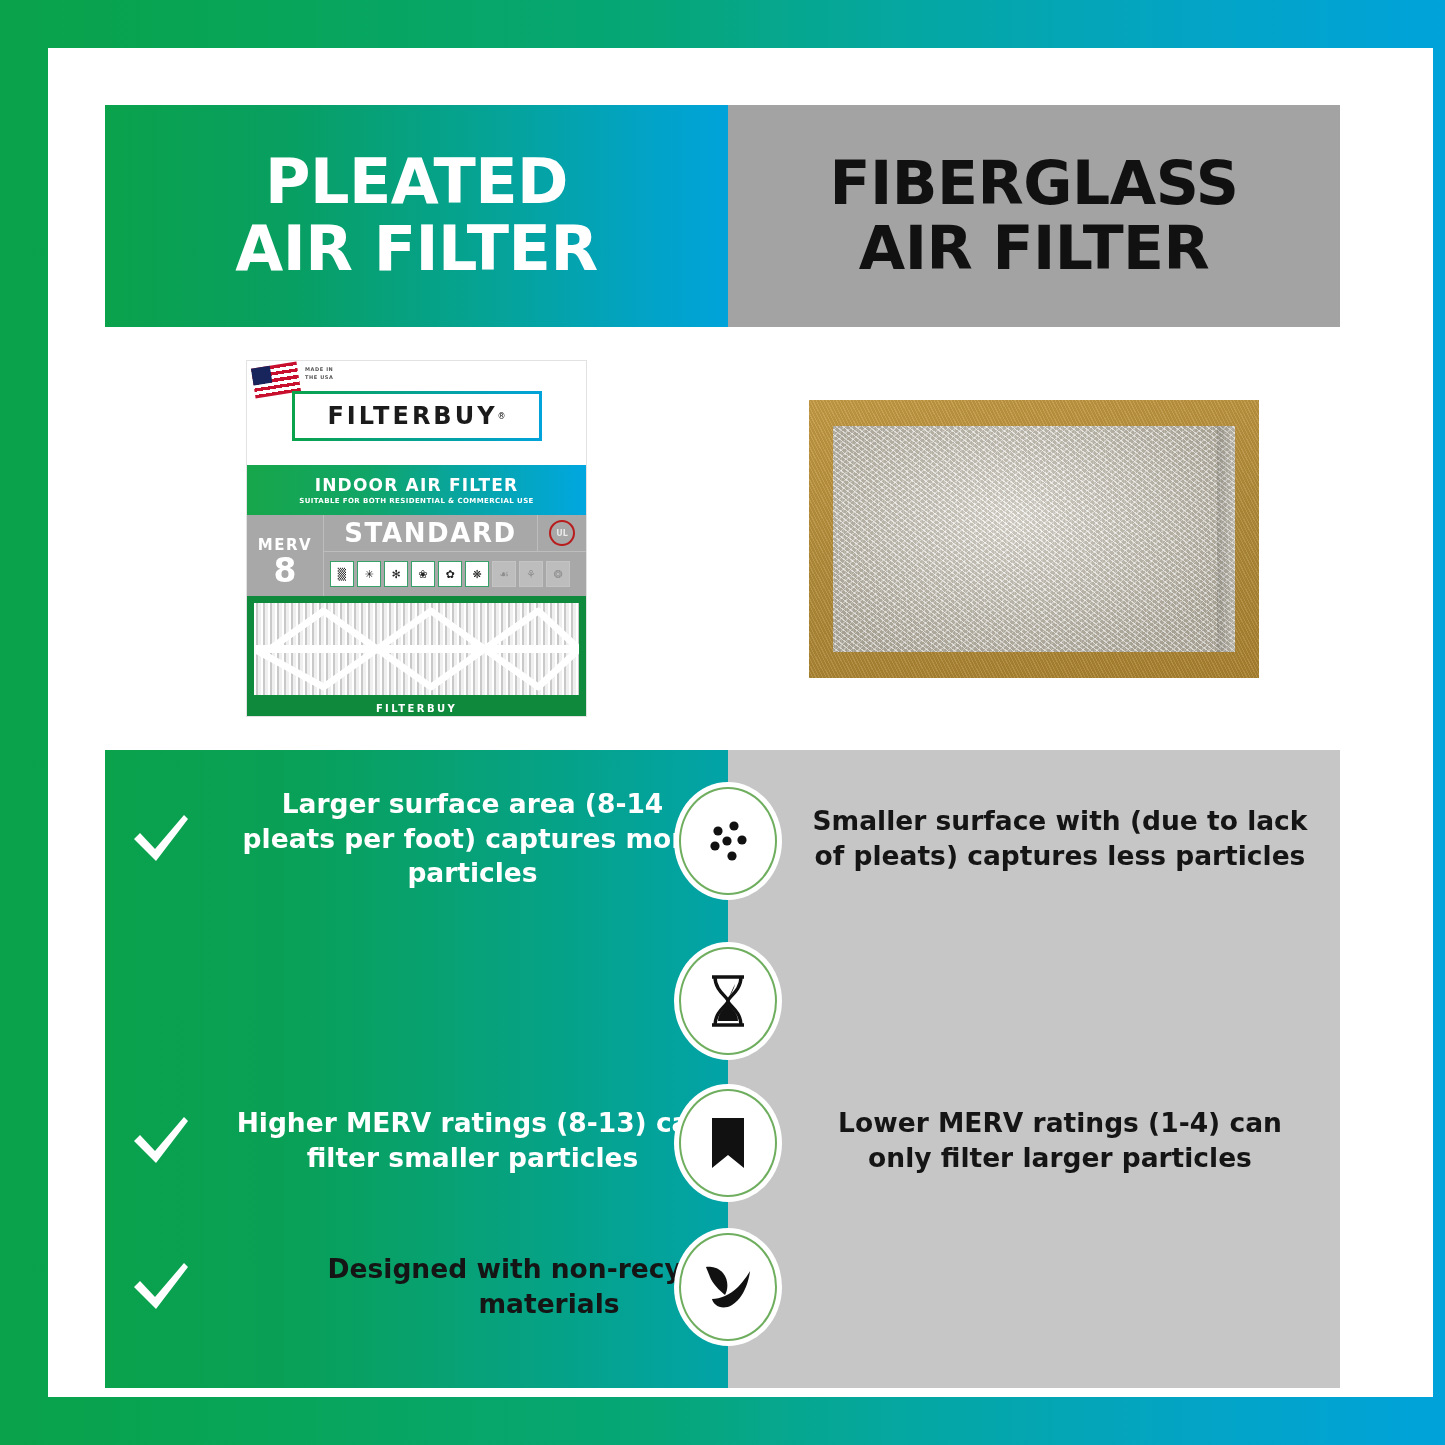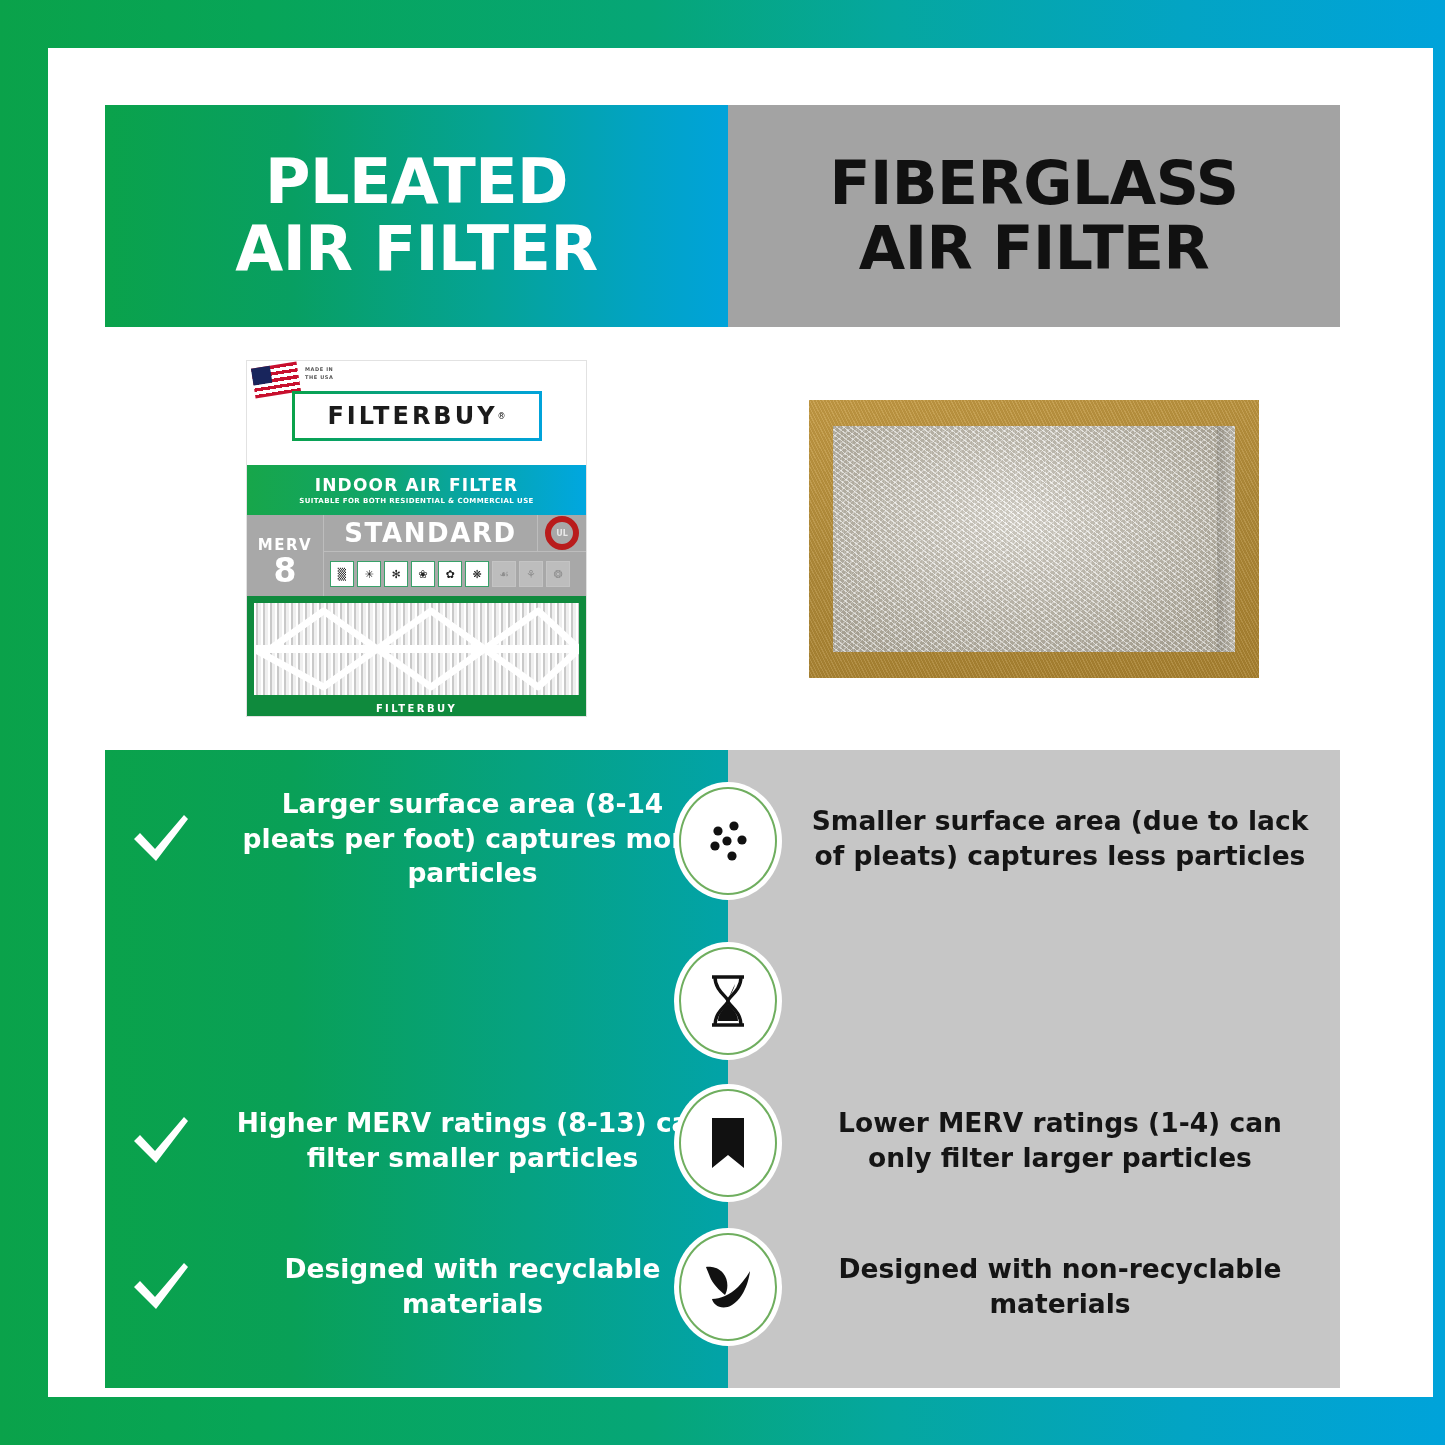--- a/index.html
+++ b/index.html
@@ -130,21 +130,21 @@
   }
   .std-label{
     flex:1;text-align:center;color:#fff;font-size:26px;
     font-weight:700;letter-spacing:1.6px;
   }
   .ul-mark{
     width:48px;display:flex;align-items:center;justify-content:center;
     border-left:1px solid #bdbdbd;height:100%;
   }
   .ul-circle{
-    width:22px;height:22px;border-radius:50%;border:6px solid #b91c1c;
+    width:22px;height:22px;border-radius:50%;border:2px solid #b91c1c;
     display:flex;align-items:center;justify-content:center;
     font-size:8px;color:#e8e8e8;font-weight:700;
   }
   .icon-row{flex:1;display:flex;align-items:center;padding:0 6px;gap:3px;}
   .ico{
     width:22px;height:24px;background:#fff;border:1px solid #38a169;
     display:flex;align-items:center;justify-content:center;
     font-size:11px;color:#222;
   }
   .ico.dim{border-color:#c4c4c4;background:#bdbdbd;color:#8e8e8e;}
@@ -346,21 +346,21 @@
 
         <div class="row" style="top:0px;height:178px;">
           <div class="check">
             <span class="chk">
               <svg width="62" height="56" viewBox="0 0 62 56">
                 <path d="M4 28 L10 22 L25 38 L54 4 L58 8 L26 50 Z" fill="#ffffff"></path>
               </svg>
             </span>
           </div>
           <div class="txt-l">Larger surface area (8-14 pleats per foot) captures more particles</div>
-          <div class="txt-r">Smaller surface area (due to lack of pleats) captures less particles</div>
+          <div class="txt-r">Smaller surface with (due to lack of pleats) captures less particles</div>
         </div>
         <div class="circ" style="top:37px;">
           <svg width="56" height="56" viewBox="0 0 56 56">
             <circle cx="18" cy="18" r="4.6" fill="#111"></circle>
             <circle cx="34" cy="13" r="4.6" fill="#111"></circle>
             <circle cx="27" cy="28" r="4.6" fill="#111"></circle>
             <circle cx="42" cy="27" r="4.6" fill="#111"></circle>
             <circle cx="15" cy="33" r="4.6" fill="#111"></circle>
             <circle cx="32" cy="43" r="4.6" fill="#111"></circle>
           </svg>
@@ -396,21 +396,20 @@
         </div>
 
         <div class="row" style="top:462px;height:150px;">
           <div class="check">
             <span class="chk">
               <svg width="62" height="56" viewBox="0 0 62 56">
                 <path d="M4 28 L10 22 L25 38 L54 4 L58 8 L26 50 Z" fill="#ffffff"></path>
               </svg>
             </span>
           </div>
-          <div class="txt-l">Designed with recyclable materials</div>
           <div class="txt-r">Designed with non-recyclable materials</div>
         </div>
         <div class="circ" style="top:483px;">
           <svg width="56" height="52" viewBox="0 0 56 52">
             <path d="M6 6 C6 6 16 4 23 12 C29 19 28 29 25 34 C20 30 12 22 10 16 C8 11 6 6 6 6 Z" fill="#111"></path>
             <path d="M50 10 C50 10 48 34 32 44 C22 50 13 44 12 38 C20 38 30 34 38 26 C45 19 50 10 50 10 Z" fill="#111"></path>
           </svg>
         </div>
 
       </div>

